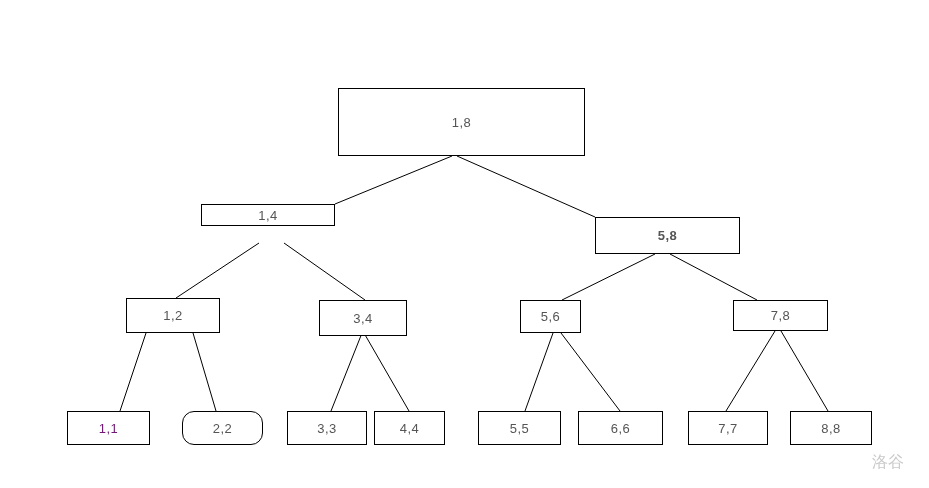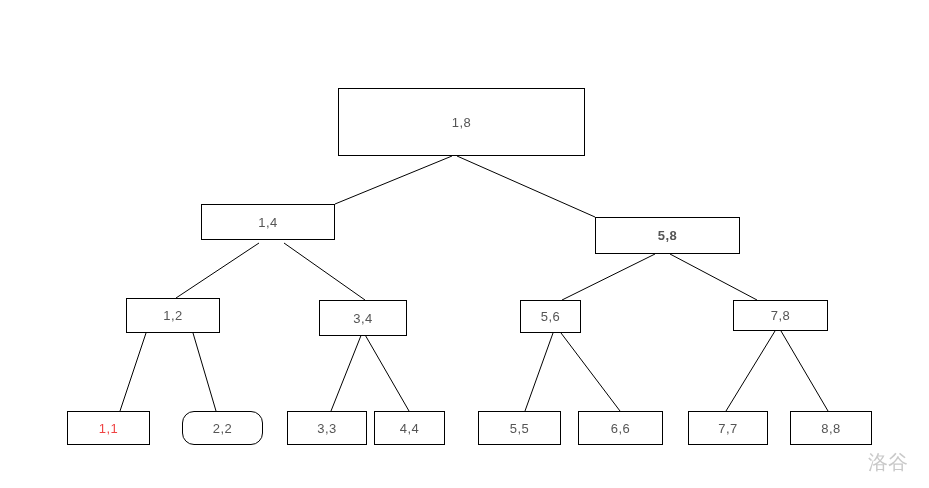--- a/index.html
+++ b/index.html
@@ -36,21 +36,21 @@
   .node-label {
     color: #555555;
     font-size: 13px;
     letter-spacing: 0.5px;
     line-height: 1;
     white-space: nowrap;
   }
   .watermark {
     position: absolute;
     color: #c9c9c9;
-    font-size: 20px;
+    font-size: 16px;
     line-height: 1;
     white-space: nowrap;
     user-select: none;
   }
 </style>
 </head>
 <body>
 
 <div id="canvas">
   <svg id="edge-layer" width="929" height="488" viewBox="0 0 929 488">
@@ -66,40 +66,40 @@
       <line x1="364" y1="333" x2="409" y2="411" stroke="#000000" stroke-width="1"></line>
       <line x1="553" y1="333" x2="525" y2="411" stroke="#000000" stroke-width="1"></line>
       <line x1="561" y1="333" x2="620" y2="411" stroke="#000000" stroke-width="1"></line>
       <line x1="775" y1="331" x2="726" y2="411" stroke="#000000" stroke-width="1"></line>
       <line x1="781" y1="331" x2="828" y2="411" stroke="#000000" stroke-width="1"></line>
     </svg>
   <div id="node-layer">
       <div class="node" style="left: 338px; top: 88px; width: 247px; height: 68px; border-color: rgb(0, 0, 0); background: rgb(255, 255, 255);">
         <span class="node-label" style="color: rgb(85, 85, 85);">1,8</span>
       </div>
-      <div class="node" style="left: 201px; top: 204px; width: 134px; height: 36px; border-color: rgb(0, 0, 0); background: rgb(255, 255, 255);">
+      <div class="node" style="left: 201px; top: 204px; width: 134px; height: 22px; border-color: rgb(0, 0, 0); background: rgb(255, 255, 255);">
         <span class="node-label" style="color: rgb(85, 85, 85);">1,4</span>
       </div>
       <div class="node" style="left: 595px; top: 217px; width: 145px; height: 37px; border-color: rgb(0, 0, 0); background: rgb(255, 255, 255);">
         <span class="node-label" style="color: rgb(85, 85, 85); font-weight: bold;">5,8</span>
       </div>
       <div class="node" style="left: 126px; top: 298px; width: 94px; height: 35px; border-color: rgb(0, 0, 0); background: rgb(255, 255, 255);">
         <span class="node-label" style="color: rgb(85, 85, 85);">1,2</span>
       </div>
       <div class="node" style="left: 319px; top: 300px; width: 88px; height: 36px; border-color: rgb(0, 0, 0); background: rgb(255, 255, 255);">
         <span class="node-label" style="color: rgb(85, 85, 85);">3,4</span>
       </div>
       <div class="node" style="left: 520px; top: 300px; width: 61px; height: 33px; border-color: rgb(0, 0, 0); background: rgb(255, 255, 255);">
         <span class="node-label" style="color: rgb(85, 85, 85);">5,6</span>
       </div>
       <div class="node" style="left: 733px; top: 300px; width: 95px; height: 31px; border-color: rgb(0, 0, 0); background: rgb(255, 255, 255);">
         <span class="node-label" style="color: rgb(85, 85, 85);">7,8</span>
       </div>
       <div class="node" style="left: 67px; top: 411px; width: 83px; height: 34px; border-color: rgb(0, 0, 0); background: rgb(255, 255, 255);">
-        <span class="node-label" style="color: #ef4444;">1,1</span>
+        <span class="node-label" style="color: #701a75;">1,1</span>
       </div>
       <div class="node" style="left: 182px; top: 411px; width: 81px; height: 34px; border-color: rgb(0, 0, 0); background: rgb(255, 255, 255); border-radius: 12px;">
         <span class="node-label" style="color: rgb(85, 85, 85);">2,2</span>
       </div>
       <div class="node" style="left: 287px; top: 411px; width: 80px; height: 34px; border-color: rgb(0, 0, 0); background: rgb(255, 255, 255);">
         <span class="node-label" style="color: rgb(85, 85, 85);">3,3</span>
       </div>
       <div class="node" style="left: 374px; top: 411px; width: 71px; height: 34px; border-color: rgb(0, 0, 0); background: rgb(255, 255, 255);">
         <span class="node-label" style="color: rgb(85, 85, 85);">4,4</span>
       </div>

